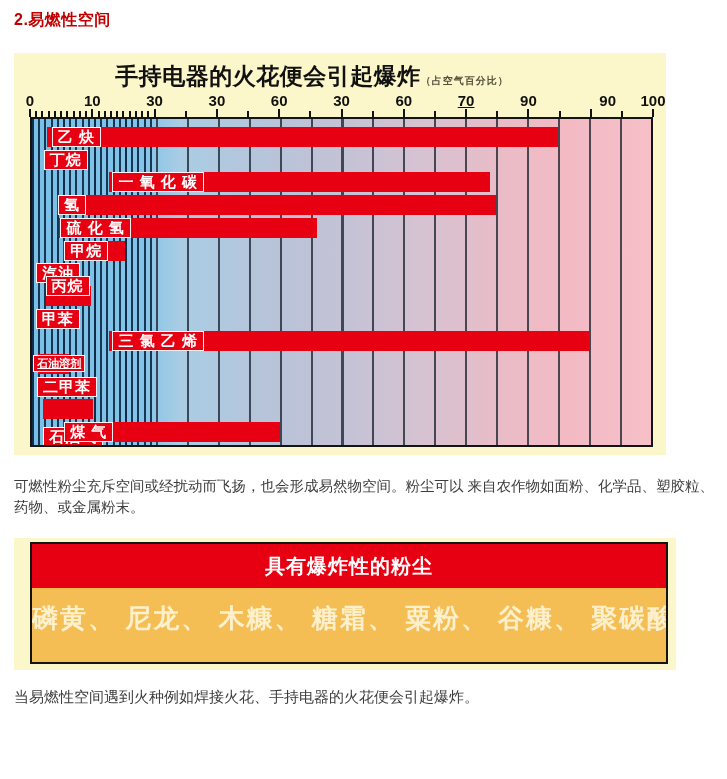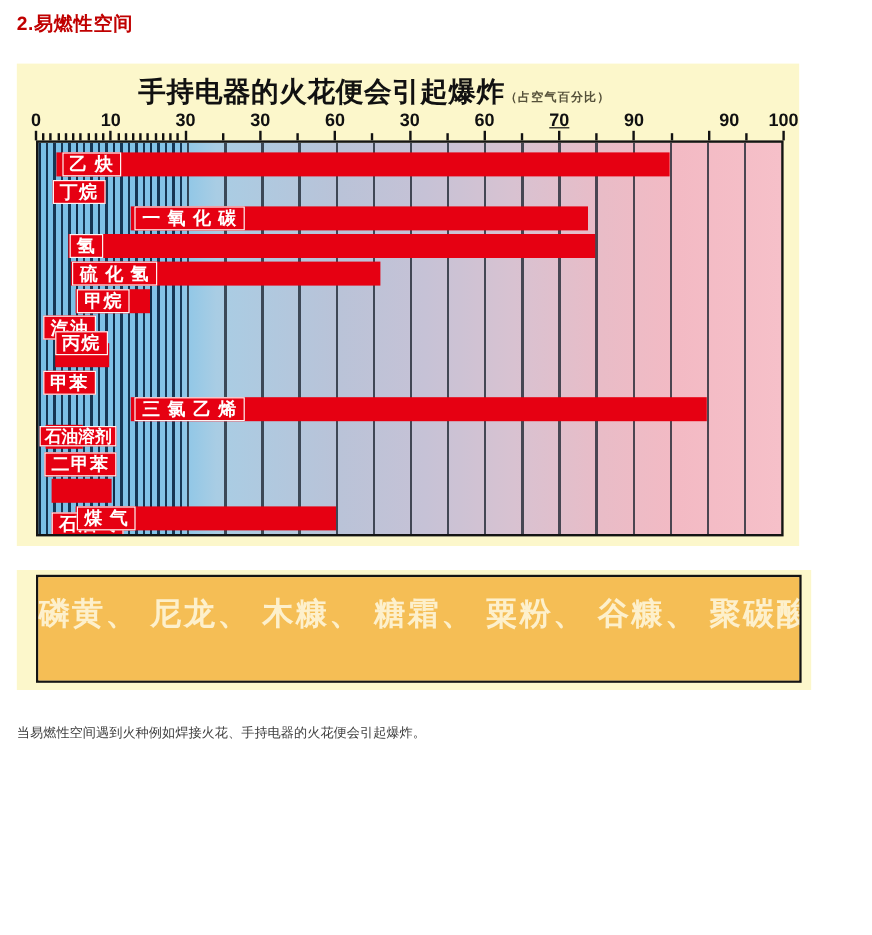--- a/index.html
+++ b/index.html
@@ -58,38 +58,38 @@
     background:repeating-linear-gradient(to right,
       rgba(28,36,48,0.78) 0px,rgba(28,36,48,0.78) 2px,transparent 2px,transparent 5%);
   }
   .bar{position:absolute;height:20px;background:var(--bar-red);z-index:2;}
   .bar-label{
     position:absolute;z-index:3;display:inline-flex;align-items:center;
     height:20px;padding:0 5px;background:var(--bar-red);
     border:1px solid rgba(255,255,255,0.95);
     color:#ffffff;font-size:15px;font-weight:bold;white-space:nowrap;letter-spacing:1px;
   }
-  .bar-label.small{height:17px;font-size:14px;padding:0 3px;letter-spacing:0;}
+  .bar-label.small{height:17px;font-size:11px;padding:0 3px;letter-spacing:0;text-decoration:underline;}
   
   .dust-card{
     width:662px;margin-top:20px;background:var(--container-yellow);
     padding:4px 0 6px 0;
   }
   .dust-box{width:638px;margin-left:16px;border:2px solid #141414;}
   .dust-header{
     background:var(--bar-red);color:#ffffff;text-align:center;
     font-size:20px;font-weight:bold;height:44px;line-height:44px;letter-spacing:1px;
   }
   .dust-body{
-    background:var(--dust-amber);height:86px;overflow:hidden;
+    background:var(--dust-amber);height:74px;overflow:hidden;
     text-align:center;padding-top:13px;
     color:var(--dust-text);font-size:26px;font-weight:bold;letter-spacing:2px;
     white-space:nowrap;
   }
-  p.footer-text{font-size:11px;line-height:21px;margin-top:26px;}
+  p.footer-text{font-size:15px;line-height:21px;margin-top:16px;}
 </style>
 </head>
 <body>
 
 <div class="content">
 
   <h2 class="sec-heading">2.易燃性空间</h2>
 
 
   <div class="chart-card">
@@ -175,22 +175,24 @@
         <span class="bar-label small" style="left: 0.2%; top: 236px;">石油溶剂</span>
         <div class="bar" style="left: 1%; width: 6%; top: 258px;"></div>
         <span class="bar-label" style="left: 0.8%; top: 258px;">二甲苯</span>
         <div class="bar" style="left: 1.8%; width: 8%; top: 280px;"></div>
         <span class="bar-label" style="left: 1.8%; top: 280px; margin-top: 28px;">石油气</span>
         <div class="bar" style="left: 5%; width: 35%; top: 303px;"></div>
         <span class="bar-label" style="left: 5.2%; top: 303px;">煤  气</span>
       </div>
   </div>
 
+  <p class="body-text">可燃性粉尘充斥空间或经扰动而飞扬，也会形成易然物空间。粉尘可以 来自农作物如面粉、化学品、塑胶粒、药物、或金属粉末。</p>
 
   <div class="dust-card">
     <div class="dust-box">
+      <div class="dust-header">具有爆炸性的粉尘</div>
       <div class="dust-body">磷黄、 尼龙、 木糠、 糖霜、 粟粉、 谷糠、 聚碳酸</div>
     </div>
   </div>
 
   <p class="footer-text">当易燃性空间遇到火种例如焊接火花、手持电器的火花便会引起爆炸。</p>
 
 </div>
 
 </body></html>

